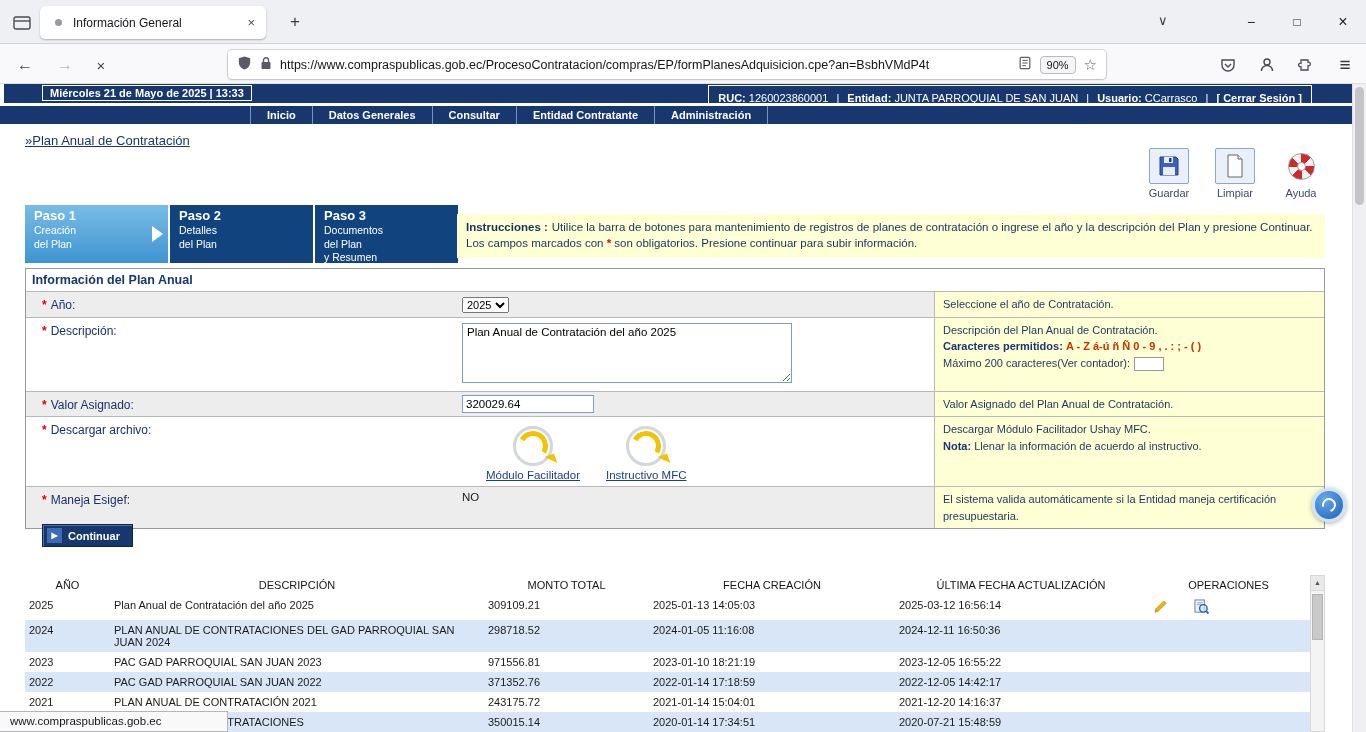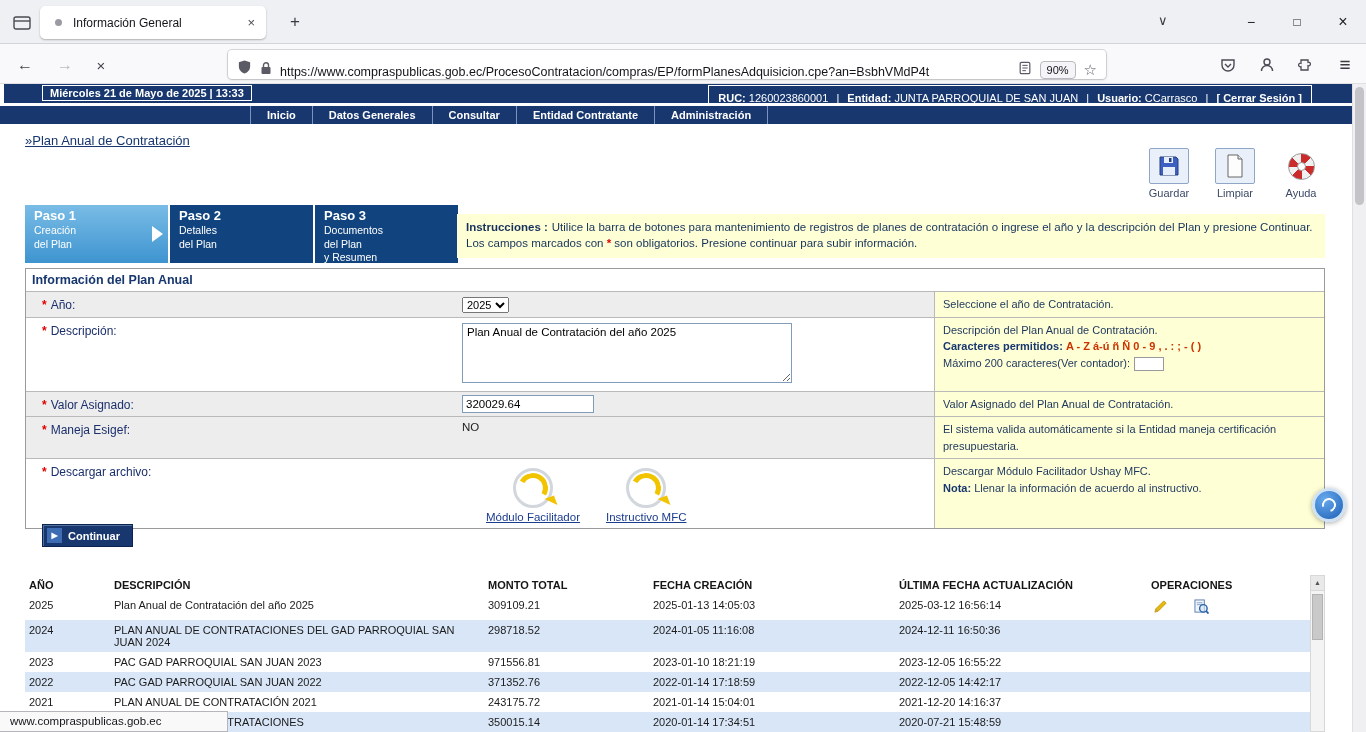--- a/index.html
+++ b/index.html
@@ -14,21 +14,21 @@
   .tab-close{font-size:13px;color:#4a4a52;padding:0 5px;cursor:pointer}
   .newtab{position:absolute;left:282px;top:9px;width:26px;height:26px;font-size:17px;color:#3a3a42;display:flex;align-items:center;justify-content:center;cursor:pointer}
   .tabs-chevron{position:absolute;left:1158px;top:13px;font-size:13px;color:#3a3a42;cursor:pointer}
   .win-btn{position:absolute;top:8px;width:30px;height:28px;display:flex;align-items:center;justify-content:center;font-size:14px;color:#202028;cursor:pointer}
   .win-min{left:1236px}.win-max{left:1282px;font-size:12px}.win-close{left:1328px;font-size:16px}
 
   
   .navbar{position:absolute;top:44px;left:0;width:1366px;height:40px;background:#f9f9fb;border-bottom:1px solid #dfdfe4}
   .nav-ico{position:absolute;top:8px;width:26px;height:26px;display:flex;align-items:center;justify-content:center;font-size:16px;color:#44444c;cursor:pointer}
   .nav-back{left:12px}.nav-fwd{left:52px;color:#b9b9c0}.nav-stop{left:88px;font-size:15px}
-  .urlbar{position:absolute;left:228px;top:6px;width:878px;height:29px;background:#fff;border-radius:4px;box-shadow:0 0 0 1px rgba(0,0,0,.12),0 1px 3px rgba(0,0,0,.14);display:flex;align-items:flex-end;padding:0 9px;gap:8px}
+  .urlbar{position:absolute;left:228px;top:6px;width:878px;height:29px;background:#fff;border-radius:4px;box-shadow:0 0 0 1px rgba(0,0,0,.12),0 1px 3px rgba(0,0,0,.14);display:flex;align-items:center;padding:0 9px;gap:8px}
   .url-text{flex:1;font-size:12.5px;color:#15141a;white-space:nowrap;overflow:hidden}
   .zoom-pill{font-size:11px;color:#15141a;border:1px solid #b9b9c2;border-radius:4px;padding:2px 6px;background:#f5f5f7;cursor:pointer}
   .star{font-size:15px;color:#5b5b66;cursor:pointer}
   .nav-right{position:absolute;right:10px;top:8px;display:flex;gap:17px;align-items:center}
   .ric{width:22px;height:26px;display:flex;align-items:center;justify-content:center;color:#4a4a52;cursor:pointer}
   .hamburger{font-size:19px;color:#3a3a42}
 
   
   .viewport{position:absolute;top:84px;left:0;width:1366px;height:648px;background:#fff;overflow:hidden}
   .vscroll{position:absolute;top:0;right:0;width:14px;height:648px;background:#f0f0f3;border-left:1px solid #e0e0e3}
@@ -92,21 +92,21 @@
   .ushay{width:40px;height:40px;border-radius:50%;border:3px solid #d2d6dd;position:relative;background:#fff}
   .ushay::before{content:"";position:absolute;inset:2px;border:5px solid #f2c400;border-left-color:transparent;border-bottom-color:transparent;border-radius:50%;transform:rotate(-15deg)}
   .ushay::after{content:"";position:absolute;right:-6px;bottom:-2px;width:0;height:0;border-top:10px solid #f2c400;border-left:10px solid transparent;transform:rotate(-20deg)}
 
   .btn-continuar{position:absolute;top:440px;left:42px;height:23px;background:#17376e;color:#fff;font-size:11px;font-weight:bold;display:flex;align-items:center;gap:6px;padding:0 12px 0 4px;border:1px solid #0b2350;box-shadow:inset 1px 1px 0 #51719f;cursor:pointer;font-family:inherit}
   .arrow-box{width:15px;height:15px;background:#3e6cb2;color:#fff;font-size:8px;display:flex;align-items:center;justify-content:center}
 
   
   .history{position:absolute;top:491px;left:25px;width:1285px}
   .history table{border-collapse:collapse;width:100%;table-layout:fixed;font-size:11px;color:#1b1b1b}
-  .history th{font-size:11px;font-weight:bold;text-align:left;padding:4px;color:#151515;white-space:nowrap;overflow:hidden}
+  .history th{font-size:11px;font-weight:normal;text-align:center;padding:4px;color:#151515;white-space:nowrap;overflow:hidden}
   .history td{padding:4px;vertical-align:top;overflow:hidden}
   tr.alt td{background:#d8e6f7}
   .op-edit{margin:0 26px 0 2px;cursor:pointer;display:inline-block}
   .op-view{cursor:pointer;display:inline-block}
 
   .inner-scroll{position:absolute;top:491px;left:1310px;width:15px;height:157px;background:#f4f4f4;border:1px solid #d8d8d8}
   .isb-up{height:15px;background:#e9e9e9;border-bottom:1px solid #d8d8d8;font-size:7px;color:#555;text-align:center;line-height:14px;cursor:pointer}
   .isb-thumb{position:absolute;left:1px;top:18px;width:11px;height:46px;background:#c9c9c9;border:1px solid #b3b3b3;cursor:pointer}
 
   .status-tooltip{position:absolute;left:0;top:627px;width:228px;height:21px;background:#f9f9fa;border:1px solid #b5b5ba;border-left:none;padding:3px 12px 0 10px;font-size:11.5px;color:#15141a;z-index:40;white-space:nowrap;overflow:hidden}
@@ -304,28 +304,20 @@
     <div class="frow" style="min-height:22px">
       <div class="fcell flabel g">
         <span class="req">*</span><span>Valor Asignado:</span>
       </div>
       <div class="fcell g">
         <input class="valor" value="320029.64" style="">
       </div>
       <div class="fcell fnote">Valor Asignado del Plan Anual de Contratación.</div>
     </div>
 
-    <div class="frow" style="min-height:33px">
-      <div class="fcell flabel g">
-        <span class="req">*</span><span>Maneja Esigef:</span>
-      </div>
-      <div class="fcell g esigef-val">NO</div>
-      <div class="fcell fnote">El sistema valida automáticamente si la Entidad maneja certificación presupuestaria.</div>
-    </div>
-
     <div class="frow" style="min-height:70px">
       <div class="fcell flabel w">
         <span class="req">*</span><span>Descargar archivo:</span>
       </div>
       <div class="fcell w">
         <div class="dl-wrap">
           <div class="dl-item">
             <span class="ushay"></span>
             <a class="dl-link">Módulo Facilitador</a>
           </div>
@@ -334,20 +326,28 @@
             <a class="dl-link">Instructivo MFC</a>
           </div>
         </div>
       </div>
       <div class="fcell fnote">
         <div>Descargar Módulo Facilitador Ushay MFC.</div>
         <div>
           <span class="navy">Nota:</span><span> Llenar la información de acuerdo al instructivo.</span>
         </div>
       </div>
+    </div>
+
+    <div class="frow" style="min-height:33px">
+      <div class="fcell flabel g">
+        <span class="req">*</span><span>Maneja Esigef:</span>
+      </div>
+      <div class="fcell g esigef-val">NO</div>
+      <div class="fcell fnote">El sistema valida automáticamente si la Entidad maneja certificación presupuestaria.</div>
     </div>
   </div>
 
   <button class="btn-continuar">
     <span class="arrow-box">▶</span>
     <span>Continuar</span>
   </button>
 
   <div class="history">
     <table>

